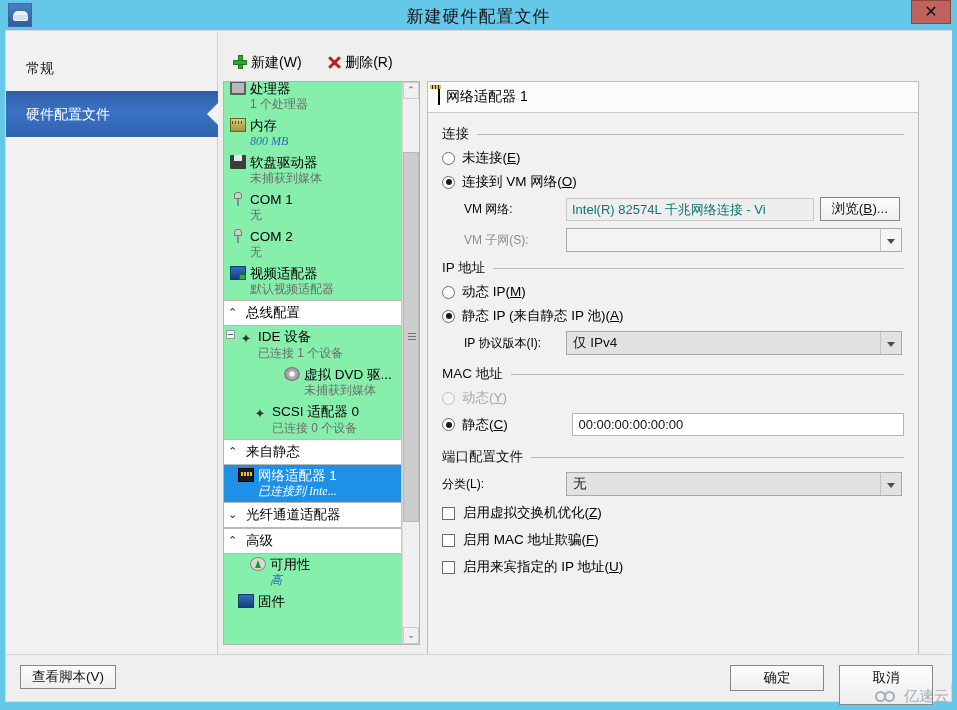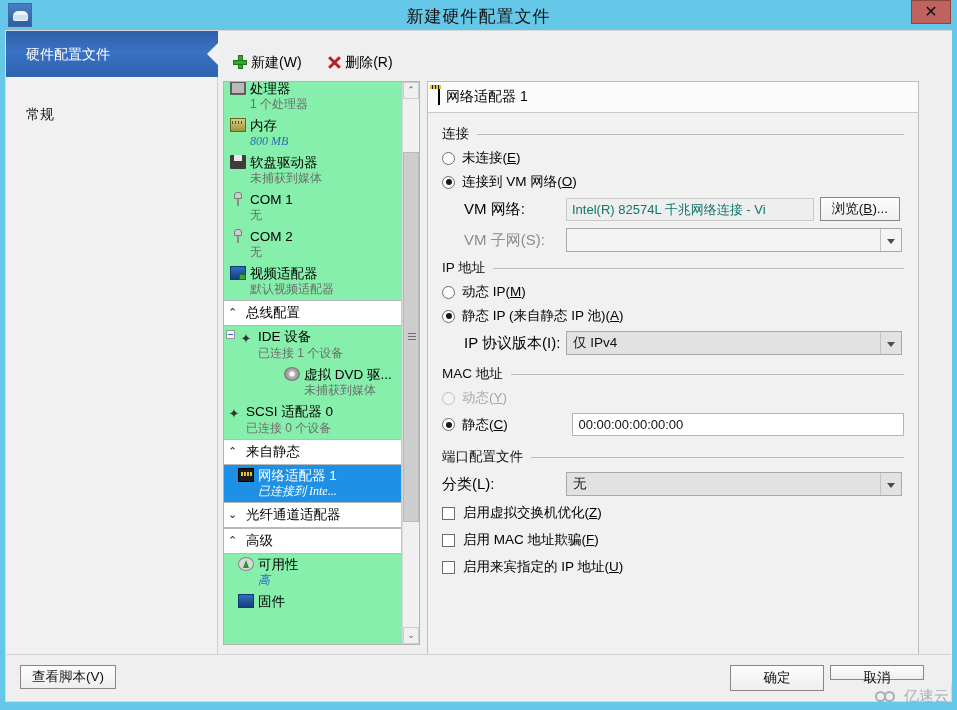--- a/index.html
+++ b/index.html
@@ -351,21 +351,21 @@
   u { text-decoration: underline; }
 
   .field-row {
     display: flex;
     align-items: center;
     margin: 0 0 7px 0;
     padding-left: 22px;
   }
   .field-label {
     width: 102px;
-    font-size: 15px;
+    font-size: 12px;
     flex: none;
   }
   .field-label.dim { color: #8d8d8d; }
 
   .textbox {
     height: 23px;
     background: #fff;
     border: 1px solid #b5b5b5;
     box-sizing: border-box;
     font-size: 13px;
@@ -434,21 +434,21 @@
     position: absolute;
     left: 0; right: 0; bottom: 0;
     height: 47px;
     background: #efefef;
     border-top: 1px solid #d2d2d2;
     box-sizing: border-box;
   }
   .footer .btn { position: absolute; top: 10px; }
   .btn-script { left: 14px; width: 96px; }
   .btn-ok { right: 127px; width: 94px; height: 26px; line-height: 23px;}
-  .btn-cancel { right: 27px; width: 94px; height: 15px; line-height: 23px;}
+  .btn-cancel { right: 18px; width: 94px; height: 40px; line-height: 23px;}
 
   
   .watermark {
     position: absolute;
     right: 8px; bottom: 4px;
     display: flex; align-items: center;
     color: #9aa4ad;
     font-size: 15px;
     opacity: .85;
   }
@@ -475,26 +475,26 @@
     <div class="app-icon">
         <div class="glyph"></div>
       </div>
     <div class="title-text">新建硬件配置文件</div>
     <div class="close-btn">✕</div>
   </div>
 
   <div class="body-area">
 
     <div class="sidebar">
+      <div class="side-item first">
+        <span>常规</span>
+      </div>
       <div class="side-item selected">
         <span>硬件配置文件</span>
         <span class="chevron"></span>
-      </div>
-      <div class="side-item first">
-        <span>常规</span>
       </div>
     </div>
 
     <div class="content">
 
       <div class="toolbar">
         <span class="tb-btn">
           <span class="plus-icon"></span><span>新建(W)</span>
         </span>
         <span class="tb-btn">
@@ -544,21 +544,21 @@
             <span class="expander"></span>
             <div class="t1"><span class="ticon ic-ide">✦</span><span>IDE 设备</span></div>
             <div class="t2">已连接 1 个设备</div>
           </div>
 
           <div class="tree-row child">
             <div class="t1"><span class="ticon ic-dvd"></span><span>虚拟 DVD 驱...</span></div>
             <div class="t2">未捕获到媒体</div>
           </div>
 
-          <div class="tree-row" style="padding-left:2px;">
+          <div class="tree-row" style="padding-left:28px;">
             <div class="t1"><span class="ticon ic-ide">✦</span><span>SCSI 适配器 0</span></div>
             <div class="t2">已连接 0 个设备</div>
           </div>
 
           <div class="tree-group">
             <span class="carets">⌃</span>
             <span>来自静态</span>
           </div>
 
           <div class="tree-row selected" style="padding-left:14px;">
@@ -569,21 +569,21 @@
           <div class="tree-group">
             <span class="carets">⌄</span>
             <span>光纤通道适配器</span>
           </div>
 
           <div class="tree-group">
             <span class="carets">⌃</span>
             <span>高级</span>
           </div>
 
-          <div class="tree-row" style="padding-left:14px;">
+          <div class="tree-row" style="padding-left:26px;">
             <div class="t1"><span class="ticon ic-avail"></span><span>可用性</span></div>
             <div class="t2 link">高</div>
           </div>
 
           <div class="tree-row" style="padding-left:14px;">
             <div class="t1"><span class="ticon ic-fw"></span><span>固件</span></div>
           </div>
 
         </div>
 

